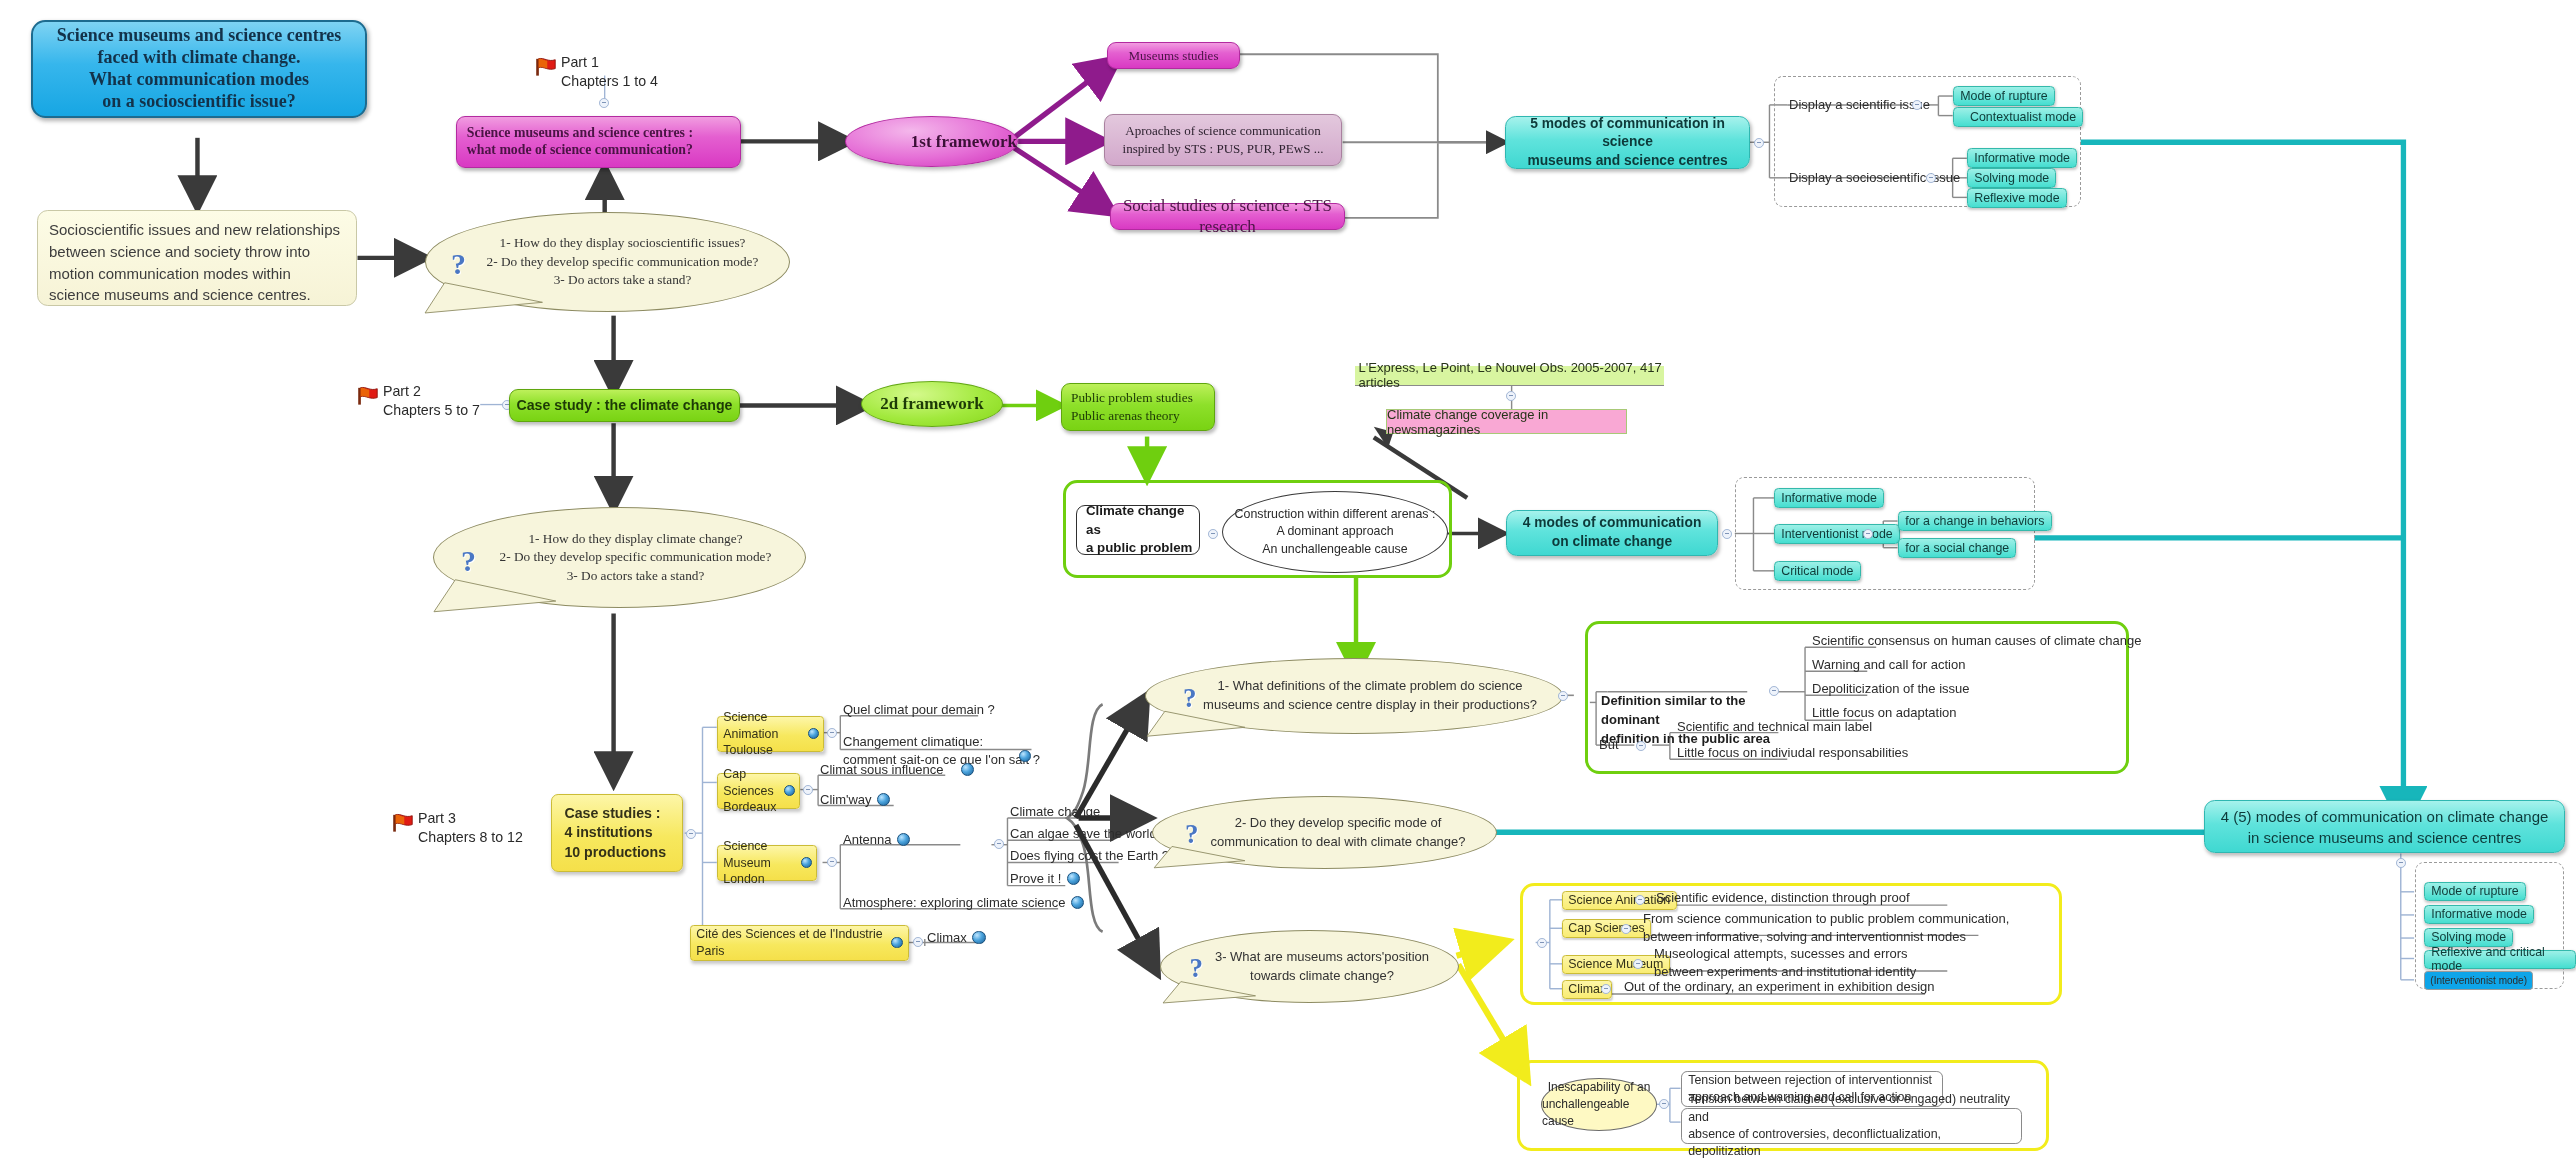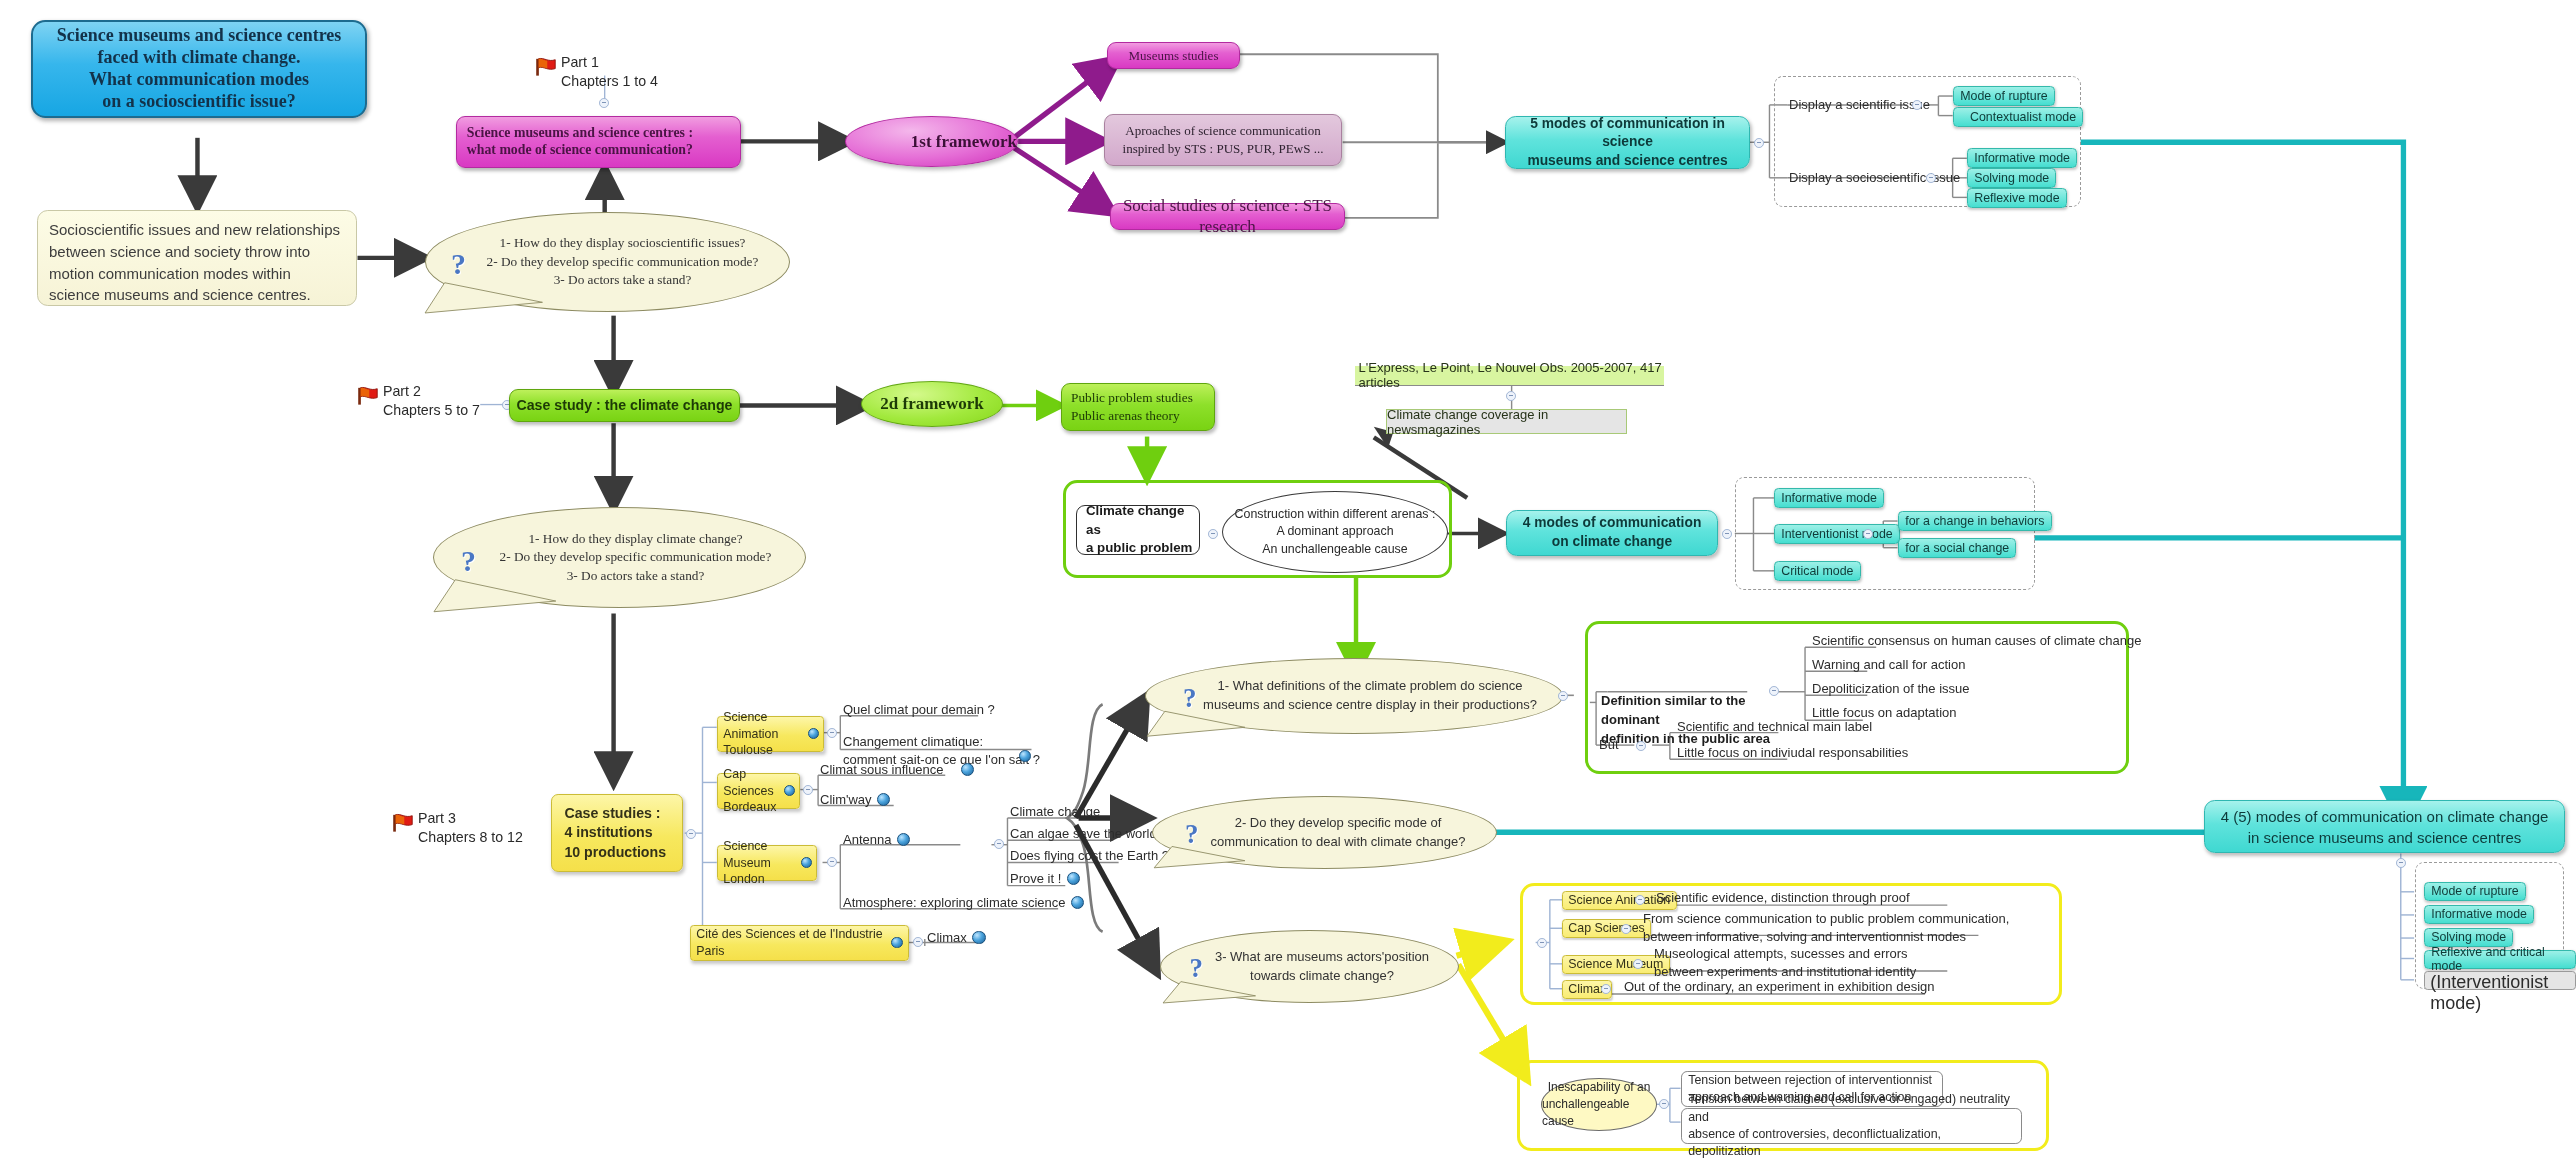--- a/index.html
+++ b/index.html
@@ -56,21 +56,21 @@
     border:0.9px solid #5fa60e;border-radius:9px;color:#1d3a06;
     box-shadow:1.8px 2.7px 3.6px rgba(0,0,0,.26);
   }
   .green-el{
     background:radial-gradient(ellipse at 38% 28%,#d4f98b 0%,#a2e93d 55%,#86d619 100%);
     border:0.9px solid #63a714;border-radius:50%;color:#1d3a06;
     box-shadow:1.8px 2.7px 4.4px rgba(0,0,0,.26);
     display:flex;align-items:center;justify-content:center;
   }
   .green-pale{
-    background:#e5e5e5;border:0.9px solid #a8c977;color:#27331a;
+    background:#f9a8d4;border:0.9px solid #a8c977;color:#27331a;
   }
   .yellow{
     background:linear-gradient(180deg,#fdf6a8 0%,#f7e85e 55%,#f5e04a 100%);
     border:0.9px solid #cbbc36;border-radius:7.1px;color:#333118;
     box-shadow:1.8px 2.7px 3.6px rgba(0,0,0,.22);
   }
   .yellow-sm{
     background:linear-gradient(180deg,#fdf6a8 0%,#f9ec72 100%);
     border:0.9px solid #cbbc36;border-radius:3.6px;color:#333118;
     display:flex;align-items:center;padding:0 5.3px;
@@ -706,19 +706,19 @@
   </div>
   <div class="abs teal-sm" style="left:2424px;top:905px;height:18.7px;font-size:12.4px;">
     <span>Informative mode</span>
   </div>
   <div class="abs teal-sm" style="left:2424px;top:928px;height:18.7px;font-size:12.4px;">
     <span>Solving mode</span>
   </div>
   <div class="abs teal-sm" style="left:2424px;top:950px;height:18.7px;font-size:12.4px;">
     <span>Reflexive and critical mode</span>
   </div>
-  <div class="abs" style="left:2424px;top:971px;height:18.7px;font-size:18px;background:#e5e5e5;border:0.9px solid #9a9a9a;
-              border-radius:3.6px;display:flex;padding:0 5.3px;color:#2c2c2c;">
+  <div class="abs" style="left:2424px;top:971px;height:18.7px;font-size:10px;background:#0ea5e9;border:0.9px solid #9a9a9a;
+              border-radius:3.6px;display:flex;align-items:center;padding:0 5.3px;color:#2c2c2c;">
     <span>(Interventionist mode)</span>
   </div>
 
 </div>
 
 
 </body></html>

